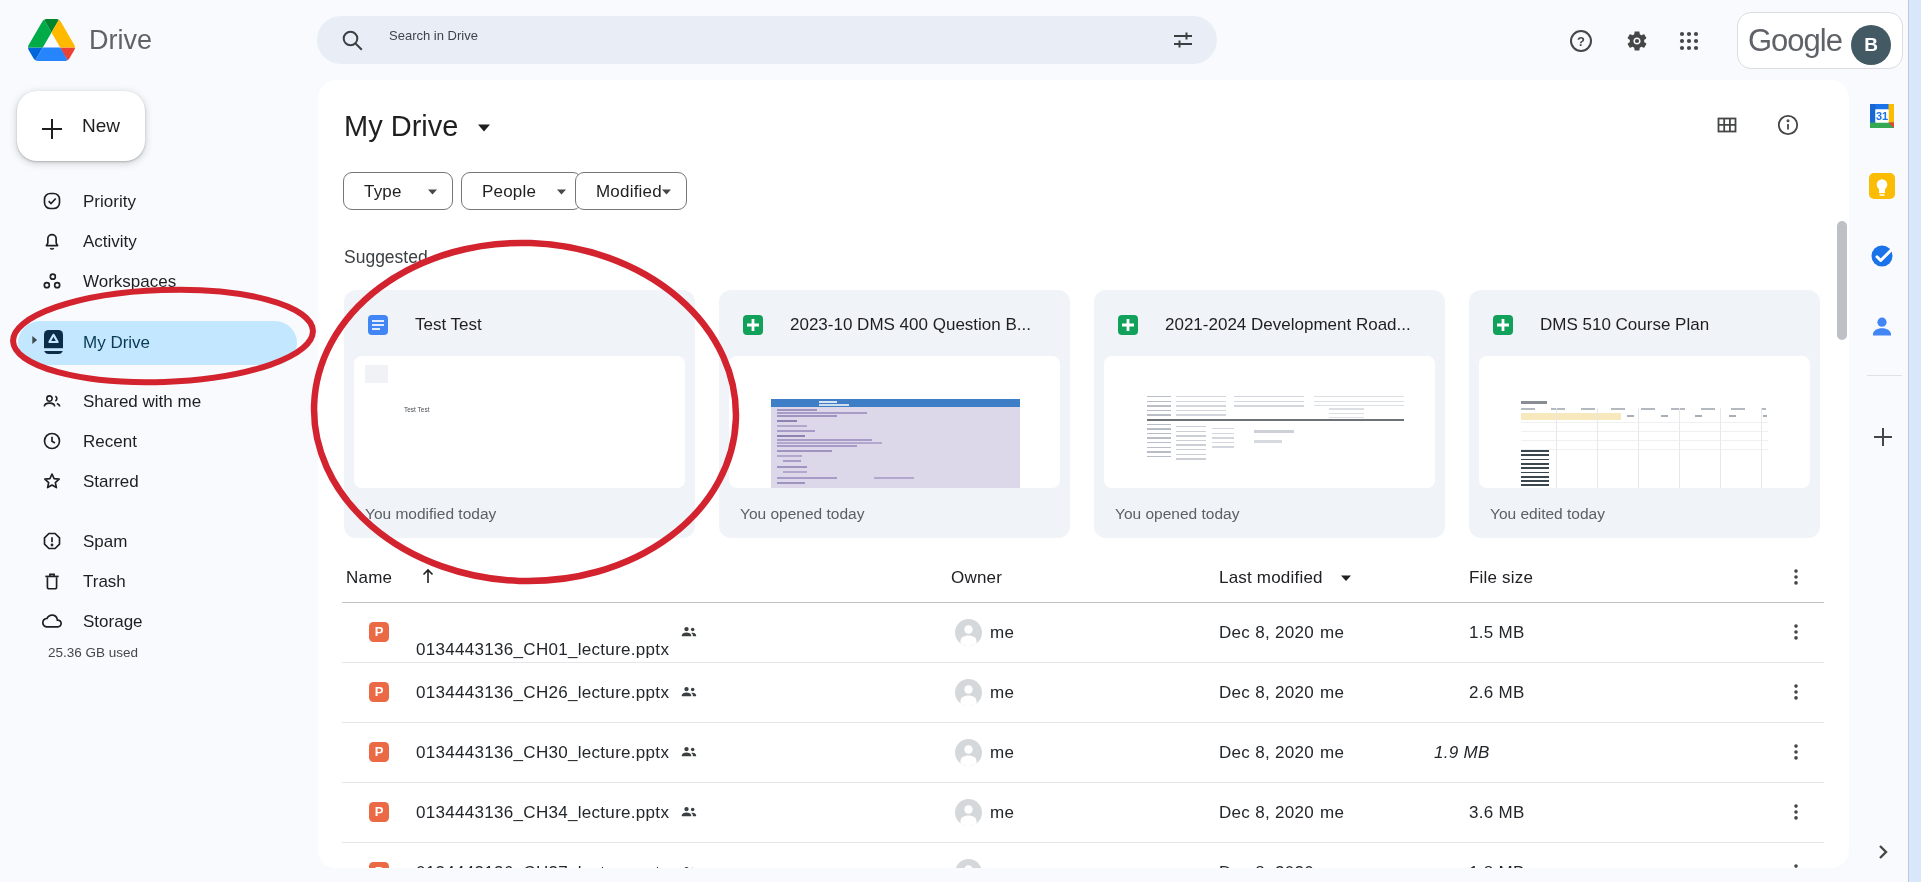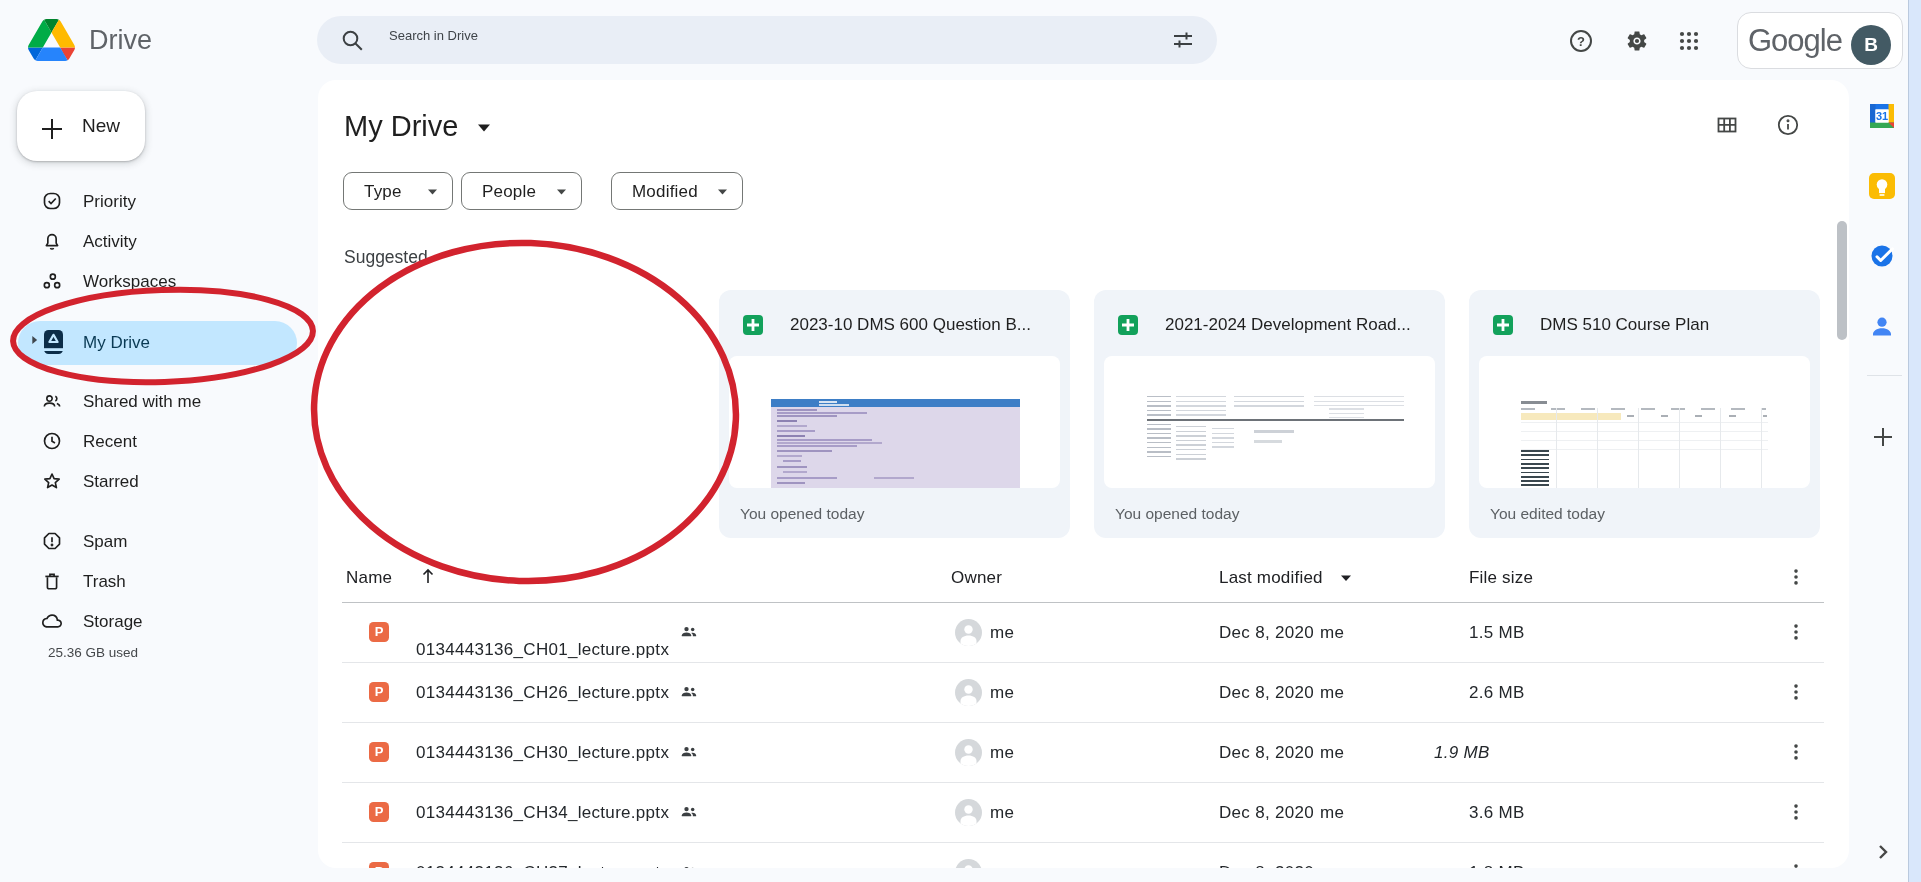--- a/index.html
+++ b/index.html
@@ -188,36 +188,53 @@
 <svg style="position:absolute;right:14px;top:15px" width="11" height="8" viewBox="0 0 11 8">
         <path d="M1 1.5 5.5 6.5 10 1.5z" fill="#444746"></path>
       </svg>
     </div>
 <div class="abs chip" style="left:143px;width:121px;">
       <span class="chiptxt" style="left:20px;">People</span>
 <svg style="position:absolute;right:14px;top:15px" width="11" height="8" viewBox="0 0 11 8">
         <path d="M1 1.5 5.5 6.5 10 1.5z" fill="#444746"></path>
       </svg>
     </div>
-<div class="abs chip" style="left:293px;width:132px;">
+<div class="abs chip" style="left:257px;width:112px;">
       <span class="chiptxt" style="left:20px;">Modified</span>
 <svg style="position:absolute;right:14px;top:15px" width="11" height="8" viewBox="0 0 11 8">
         <path d="M1 1.5 5.5 6.5 10 1.5z" fill="#444746"></path>
       </svg>
     </div>
 <div class="abs" id="suggested">Suggested</div>
 
+<div class="abs scard" style="left:26px;">
+<div class="abs sicon" style="background:#4285f4;">
+        <svg style="position:absolute;left:4px;top:5px" width="12" height="10" viewBox="0 0 12 10">
+          <g stroke="#fff" stroke-width="1.7">
+            <line x1="0" y1="1" x2="12" y2="1"></line>
+            <line x1="0" y1="5" x2="12" y2="5"></line>
+            <line x1="0" y1="9" x2="8" y2="9"></line>
+          </g>
+        </svg>
+      </div>
+<div class="abs stitle">Test Test</div>
+<div class="abs sthumb">
+  <div class="abs" style="left:11px;top:9px;width:23px;height:18px;background:#f0f2f5;"></div>
+  <div class="abs" style="left:50px;top:50px;font-size:6.5px;color:#4a4e53;">Test Test</div>
+</div>
+<div class="abs sfoot">You modified today</div>
+</div>
 
 <div class="abs scard" style="left:401px;">
 <div class="abs sicon" style="background:#12a15b;">
         <svg style="position:absolute;left:4px;top:4px" width="12" height="12" viewBox="0 0 12 12">
           <path d="M4.6 0h2.8v4.6H12v2.8H7.4V12H4.6V7.4H0V4.6h4.6z" fill="#fff"></path>
         </svg>
       </div>
-<div class="abs stitle">2023-10 DMS 600 Question B...</div>
+<div class="abs stitle">2023-10 DMS 400 Question B...</div>
 <div class="abs sthumb">
   <div class="abs" style="left:42px;top:43px;width:249px;height:89px;background:#ddd7ea;"></div>
   <div class="abs" style="left:42px;top:43px;width:249px;height:8px;background:#3d7ec6;"></div>
   <div class="abs" style="left:90px;top:45px;width:18px;height:1.5px;background:#d8e4f2;"></div>
   <div class="abs" style="left:90px;top:48px;width:30px;height:1.5px;background:#cfdeef;"></div>
   <div class="abs" style="left:48px;top:53px;width:40px;height:1.5px;background:#9f94c0;"></div>
   <div class="abs" style="left:48px;top:56px;width:90px;height:1.5px;background:#a79cc7;"></div>
   <div class="abs" style="left:48px;top:59px;width:60px;height:1.5px;background:#9f94c0;"></div>
   <div class="abs" style="left:48px;top:64px;width:20px;height:1.5px;background:#8d82b2;"></div>
   <div class="abs" style="left:48px;top:69px;width:30px;height:1.5px;background:#b2a8cd;"></div>

